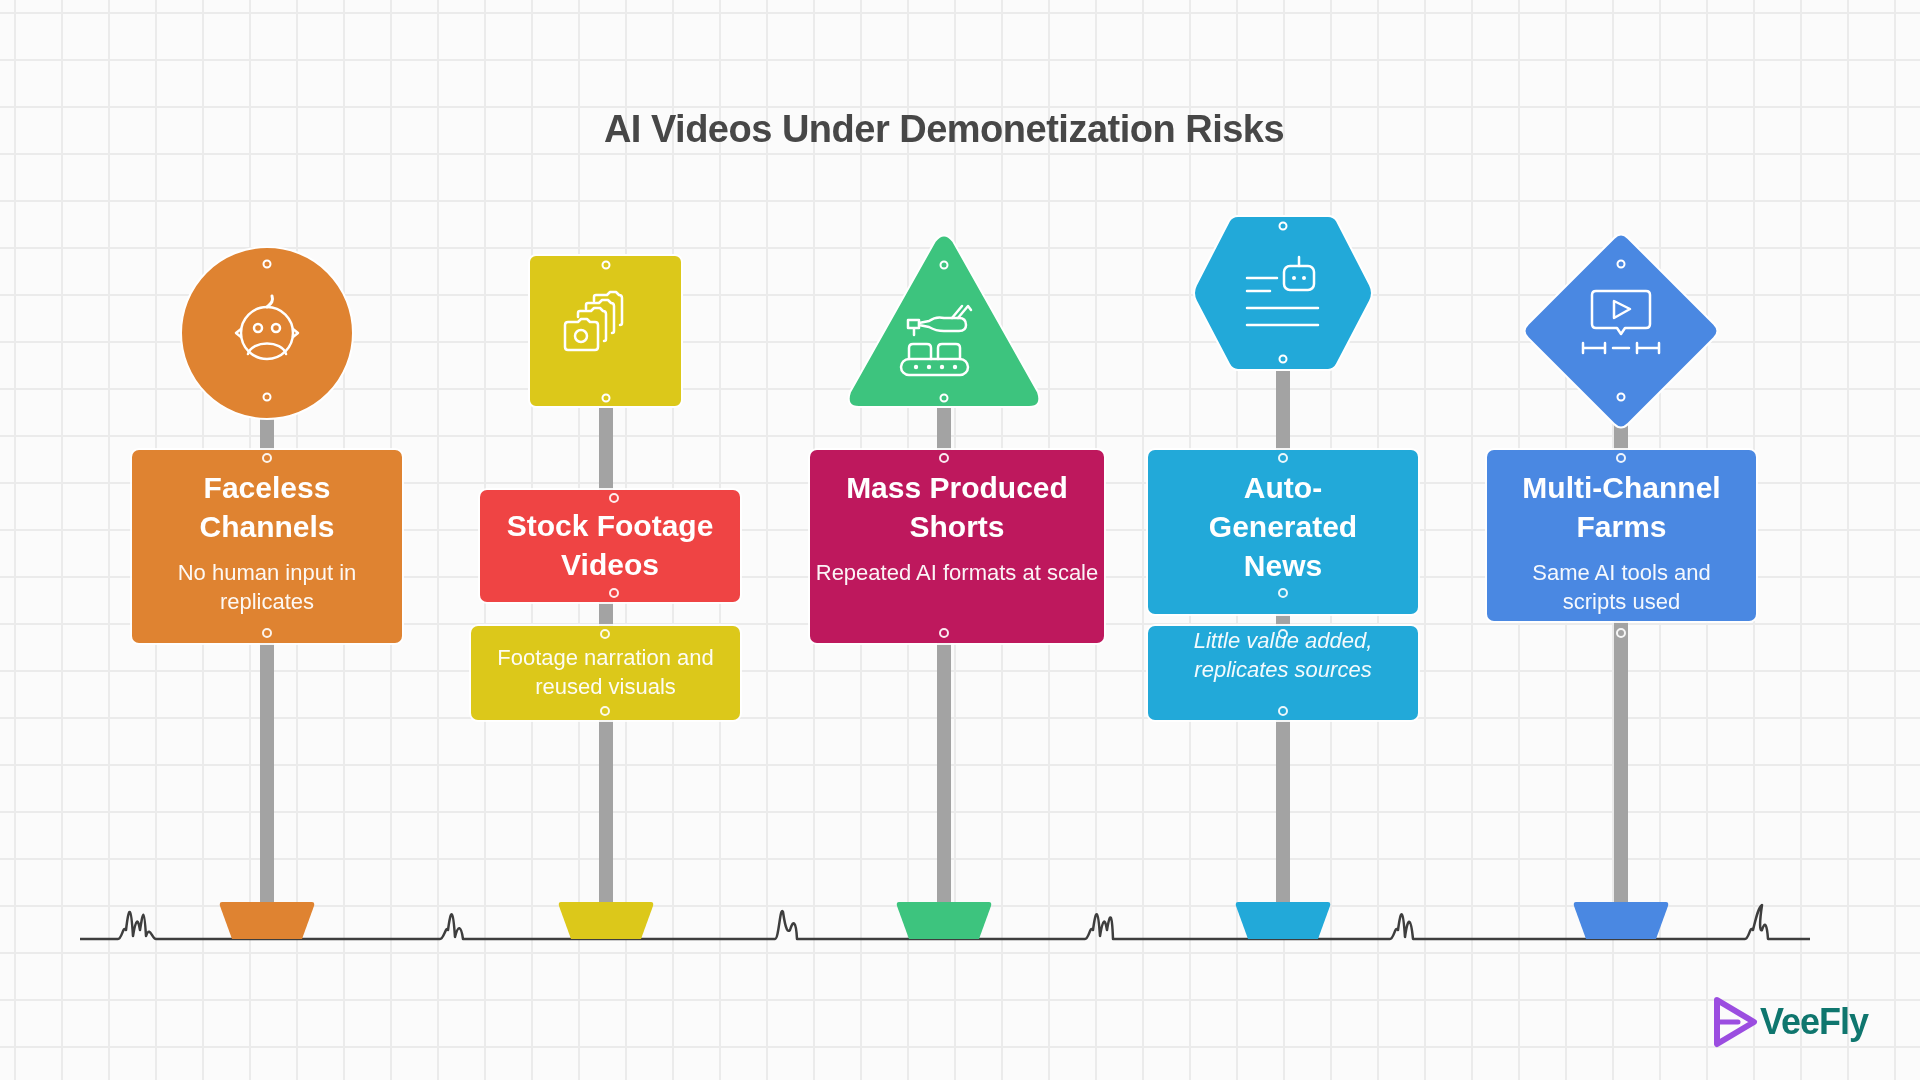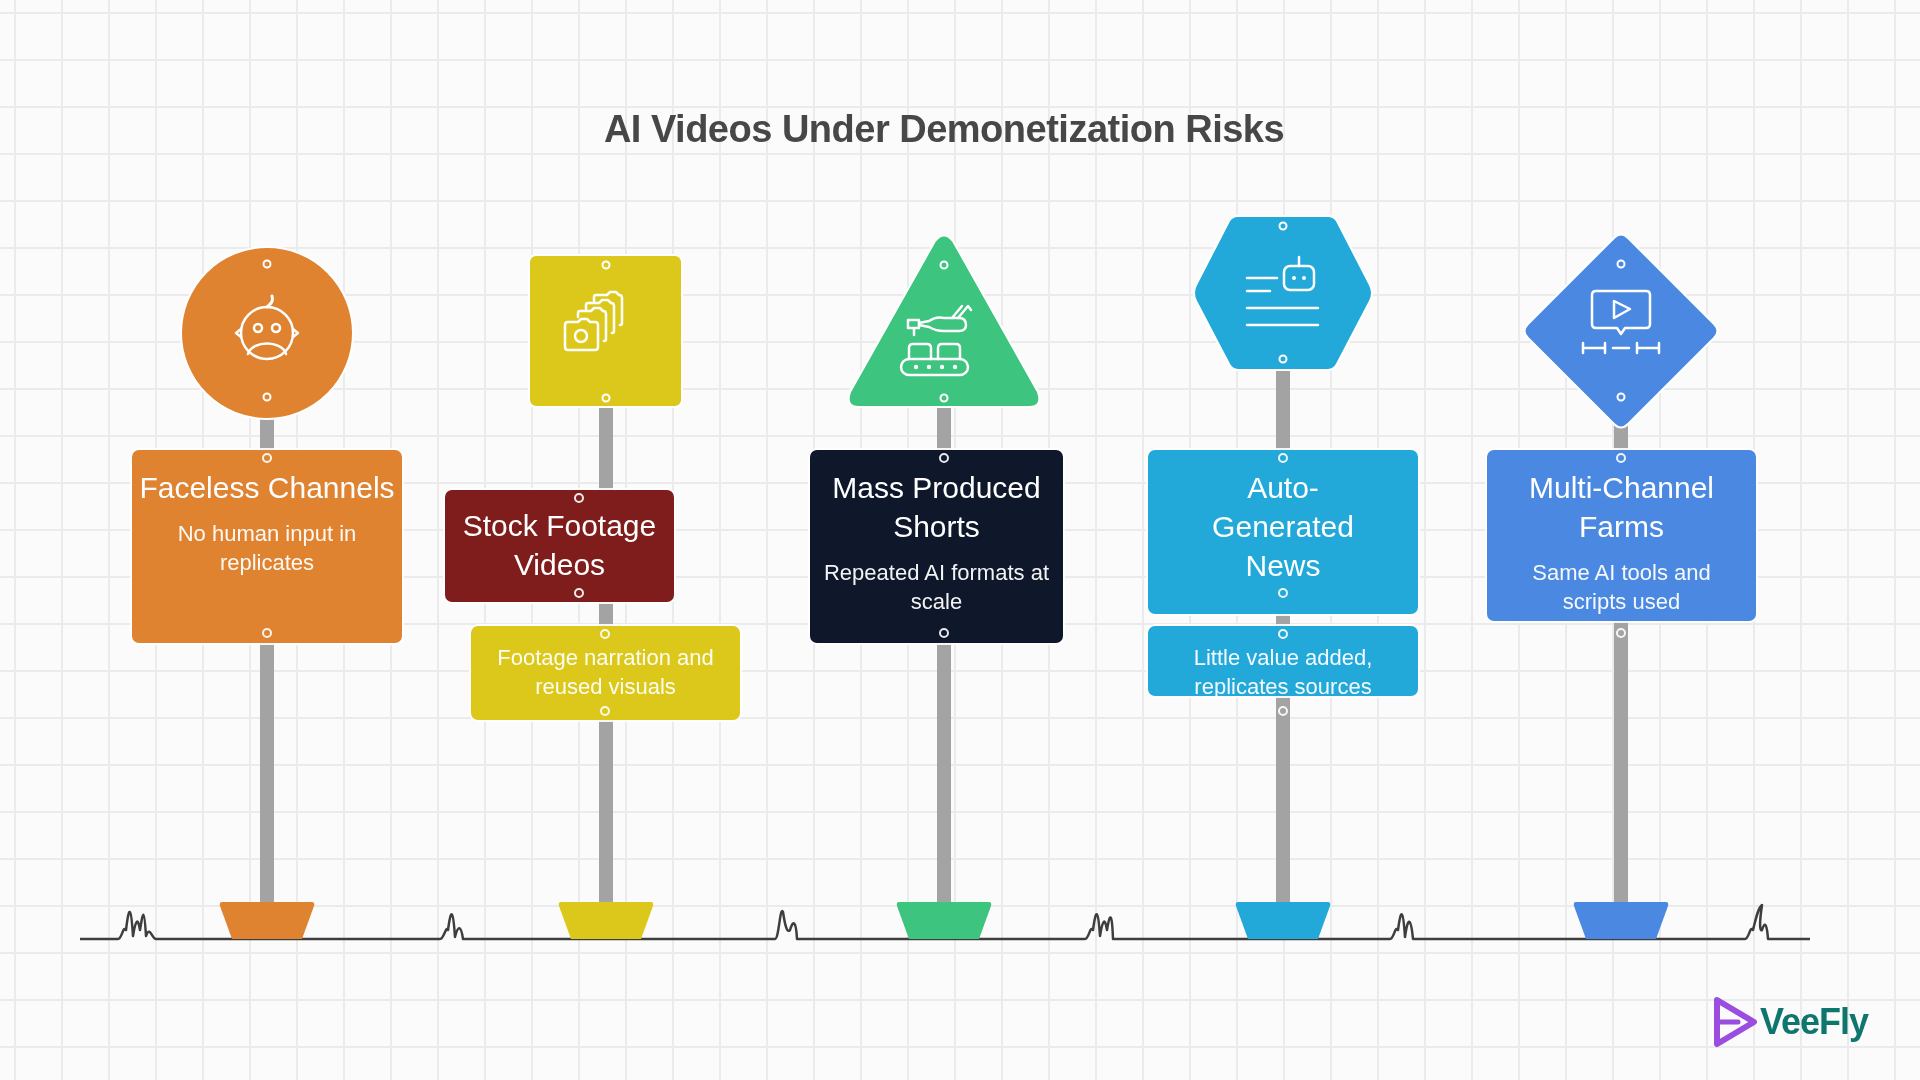--- a/index.html
+++ b/index.html
@@ -16,21 +16,21 @@
   .title {
     position:absolute; left:0; top:108px; width:1888px; text-align:center;
     font-size:38px; font-weight:bold; color:#474747; letter-spacing:-0.5px;
   }
   .post { position:absolute; width:14px; background:#a3a3a3; }
   .shape { position:absolute; }
   .box {
     position:absolute; border-radius:7px; color:#fff; text-align:center;
     box-sizing:border-box; box-shadow:0 0 0 2px rgba(255,255,255,0.9);
   }
-  .box .t { font-weight:normal; font-size:30px; line-height:39px; }
+  .box .t { font-weight:bold; font-size:30px; line-height:39px; }
   .box .d { font-size:22px; line-height:29px; margin-top:12px; opacity:0.95; }
   .box.desc .d { margin-top:0; }
   .hole {
     position:absolute; width:6px; height:6px; border:2px solid rgba(255,255,255,0.9);
     border-radius:50%; box-sizing:content-box;
   }
   .base { position:absolute; }
   .ground { position:absolute; left:0; top:0; }
   .logo { position:absolute; left:1712px; top:996px; display:flex; align-items:center; }
   .logo-text { color:#0f766e; font-size:36px; font-weight:bold; letter-spacing:-1px; margin-left:2px; }
@@ -84,21 +84,21 @@
     <circle cx="79" cy="12" r="3.5" fill="none" stroke="#fff" stroke-width="2"></circle>
     <circle cx="79" cy="145" r="3.5" fill="none" stroke="#fff" stroke-width="2"></circle>
     <g style="stroke-width:2.5">
       <path class="ic" d="M67 48 V44 Q67 42 69 42 H80 L83 39 H89 L92 42 Q95 42 95 45 V70 Q95 72 93 72" style="stroke-width:2.5"></path>
       <path class="ic" d="M59 56 V52 Q59 50 61 50 H72 L75 47 H81 L84 50 Q87 50 87 53 V78 Q87 80 85 80" style="stroke-width:2.5"></path>
       <path class="ic" d="M51 64 V60 Q51 58 53 58 H64 L67 55 H73 L76 58 Q79 58 79 61 V86 Q79 88 77 88" style="stroke-width:2.5"></path>
       <path class="ic" d="M38 72 Q38 69 41 69 H51 L54 66 H60 L63 69 H68 Q71 69 71 72 V94 Q71 97 68 97 H41 Q38 97 38 94 Z" style="stroke-width:2.5"></path>
       <circle class="ic" cx="54" cy="83" r="6" style="stroke-width:2.5"></circle>
     </g>
   </svg>
-  <div class="box" style="left:445px; top:490px; width:229px; height:112px; background:#7f1d1d; padding-top:16px;">
+  <div class="box" style="left:480px; top:490px; width:260px; height:112px; background:#ef4444; padding-top:16px;">
     <div class="hole" style="left:129px; top:3px;"></div>
     <div class="t">Stock Footage Videos</div>
     <div class="hole" style="left:129px; top:98px;"></div>
   </div>
   <div class="box desc" style="left:471px; top:626px; width:269px; height:94px; background:#dcc81a; padding-top:17px;">
     <div class="hole" style="left:129px; top:3px;"></div>
     <div class="d">Footage narration and reused visuals</div>
     <div class="hole" style="left:129px; top:80px;"></div>
   </div>
   <svg class="base" style="left:557px; top:900px;" width="98" height="40">
@@ -117,21 +117,21 @@
       <path class="ic" d="M75 91 L85 89 Q92 84 100 86 L115 86 Q122 86 122 93 Q122 99 115 99 L100 99 Q92 99 85 95 L75 93" style="stroke-width:2.5"></path>
       <path class="ic" d="M108 86 L118 74 M114 86 L124 74 L127 78" style="stroke-width:2.5"></path>
       <path class="ic" d="M65 127 V116 Q65 112 69 112 H83 Q87 112 87 116 V127 M94 127 V116 Q94 112 98 112 H112 Q116 112 116 116 V127" style="stroke-width:2.5"></path>
       <rect class="ic" x="57" y="127" width="67" height="16" rx="8" style="stroke-width:2.5"></rect>
       <circle cx="72" cy="135" r="2.2" fill="#fff"></circle>
         <circle cx="85" cy="135" r="2.2" fill="#fff"></circle>
       <circle cx="98" cy="135" r="2.2" fill="#fff"></circle>
         <circle cx="111" cy="135" r="2.2" fill="#fff"></circle>
     </g>
   </svg>
-  <div class="box" style="left:810px; top:450px; width:253px; height:193px; background:#0f172a; padding-top:18px;">
+  <div class="box" style="left:810px; top:450px; width:294px; height:193px; background:#be185d; padding-top:18px;">
     <div class="hole" style="left:129px; top:3px;"></div>
     <div class="t">Mass Produced Shorts</div>
     <div class="d">Repeated AI formats at scale</div>
     <div class="hole" style="left:129px; top:178px;"></div>
   </div>
   <svg class="base" style="left:895px; top:900px;" width="98" height="40">
     <path d="M4 2 H94 Q97 2 96 6 L84 39 H14 L2 6 Q1 2 4 2 Z" fill="#3dc47e"></path>
   </svg>
 </div>
 
@@ -147,21 +147,21 @@
       <path class="ic" d="M109 53 V44" style="stroke-width:2.5"></path>
       <circle cx="104" cy="65" r="2" fill="#fff"></circle>
         <circle cx="114" cy="65" r="2" fill="#fff"></circle>
     </g>
   </svg>
   <div class="box" style="left:1148px; top:450px; width:270px; height:164px; background:#22a9d9; padding-top:18px;">
     <div class="hole" style="left:130px; top:3px;"></div>
     <div class="t" style="padding:0 40px;">Auto-Generated News</div>
     <div class="hole" style="left:130px; top:138px;"></div>
   </div>
-  <div class="box desc" style="left:1148px; top:626px; width:270px; height:70px; background:#22a9d9; padding-top:17px;">
+  <div class="box desc" style="left:1148px; top:626px; width:270px; height:94px; background:#22a9d9; font-style:italic;">
     <div class="hole" style="left:130px; top:3px;"></div>
     <div class="d">Little value added, replicates sources</div>
     <div class="hole" style="left:130px; top:80px;"></div>
   </div>
   <svg class="base" style="left:1234px; top:900px;" width="98" height="40">
     <path d="M4 2 H94 Q97 2 96 6 L84 39 H14 L2 6 Q1 2 4 2 Z" fill="#22a9d9"></path>
   </svg>
 </div>
 
 <div>

